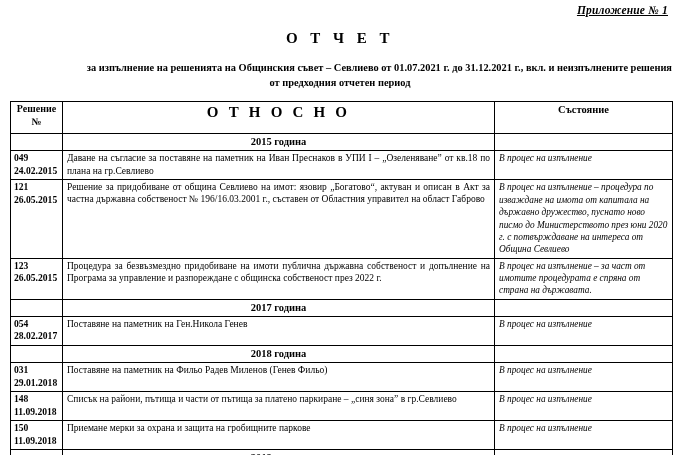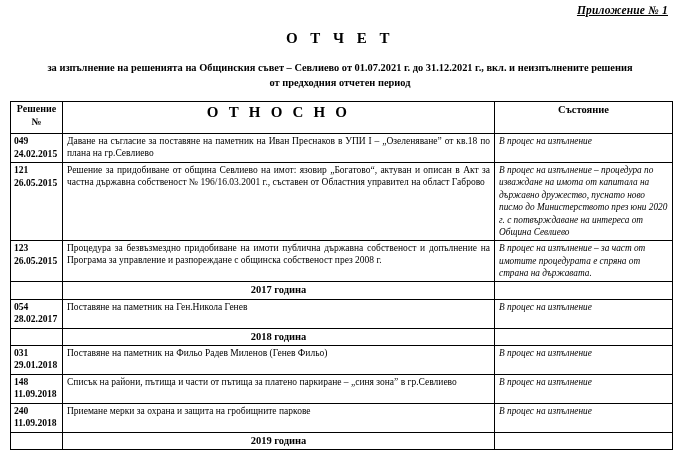--- a/index.html
+++ b/index.html
@@ -43,21 +43,21 @@
 
   
   .doc-title {
     text-align: center;
     font-weight: bold;
     font-size: 15px;
     letter-spacing: 4.5px;
     margin-top: 12px;
   }
   .doc-subtitle {
-    text-align: center;
+    text-align: right;
     font-weight: bold;
     font-size: 10.4px;
     margin-top: 13px;
     line-height: 1.45;
     padding: 0 8px;
     white-space: nowrap;
   }
   .doc-subtitle-2 {
     text-align: center;
     font-weight: bold;
@@ -166,41 +166,46 @@
         <th class="h-num">
           <span>Решение</span><br>
           <span>№</span>
         </th>
         <th class="h-about">О Т Н О С Н О</th>
         <th class="h-status">Състояние</th>
       </tr>
     </thead>
     <tbody>
         <tr>
+          <td class="year-blank">&nbsp;</td>
+          <td class="year-cell">2015 година</td>
+          <td class="year-blank">&nbsp;</td>
+        </tr>
+        <tr>
           <td class="num-cell">
             <span class="num-id">049</span>
             <span class="num-date">24.02.2015</span>
           </td>
           <td class="about-cell">Даване на съгласие за поставяне на паметник на Иван Преснаков в УПИ I – „Озеленяване” от кв.18 по плана на гр.Севлиево</td>
           <td class="status-cell">В процес на изпълнение</td>
         </tr>
         <tr>
           <td class="num-cell">
             <span class="num-id">121</span>
             <span class="num-date">26.05.2015</span>
           </td>
           <td class="about-cell">Решение за придобиване от община Севлиево на имот: язовир „Богатово“, актуван и описан в Акт за частна държавна собственост № 196/16.03.2001 г., съставен от Областния управител на област Габрово</td>
           <td class="status-cell">В процес на изпълнение – процедура по изваждане на имота от капитала на държавно дружество, пуснато ново писмо до Министерството през юни 2020 г. с потвърждаване на интереса от Община Севлиево</td>
         </tr>
         <tr>
           <td class="num-cell">
             <span class="num-id">123</span>
             <span class="num-date">26.05.2015</span>
           </td>
-          <td class="about-cell">Процедура за безвъзмездно придобиване на имоти публична държавна собственост и допълнение на Програма за управление и разпореждане с общинска собственост през 2008 г.</td>
+          <td class="about-cell">Процедура за безвъзмездно придобиване на имоти публична държавна собственост и допълнение на Програма за управление и разпореждане с общинска собственост през 2022 г.</td>
           <td class="status-cell">В процес на изпълнение – за част от имотите процедурата е спряна от страна на държавата.</td>
         </tr>
         <tr>
           <td class="year-blank">&nbsp;</td>
           <td class="year-cell">2017 година</td>
           <td class="year-blank">&nbsp;</td>
         </tr>
         <tr>
           <td class="num-cell">
             <span class="num-id">054</span>
@@ -225,21 +230,21 @@
         <tr>
           <td class="num-cell">
             <span class="num-id">148</span>
             <span class="num-date">11.09.2018</span>
           </td>
           <td class="about-cell">Списък на райони, пътища и части от пътища за платено паркиране – „синя зона” в гр.Севлиево</td>
           <td class="status-cell">В процес на изпълнение</td>
         </tr>
         <tr>
           <td class="num-cell">
-            <span class="num-id">240</span>
+            <span class="num-id">150</span>
             <span class="num-date">11.09.2018</span>
           </td>
           <td class="about-cell">Приемане мерки за охрана и защита на гробищните паркове</td>
           <td class="status-cell">В процес на изпълнение</td>
         </tr>
         <tr>
           <td class="year-blank">&nbsp;</td>
           <td class="year-cell">2019 година</td>
           <td class="year-blank">&nbsp;</td>
         </tr>

